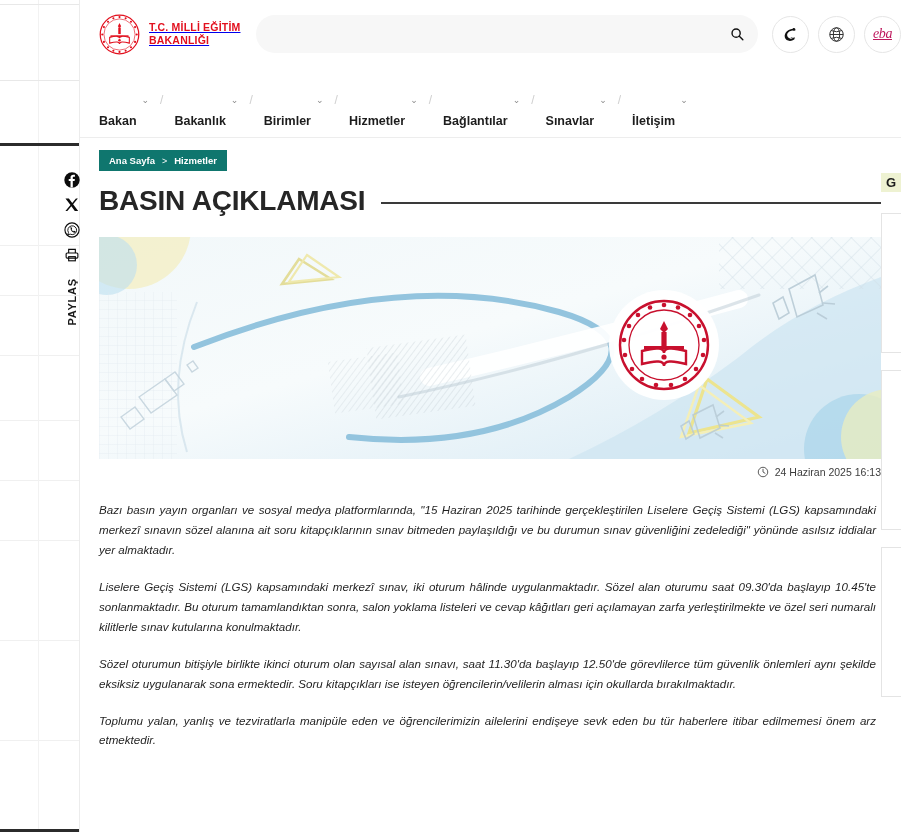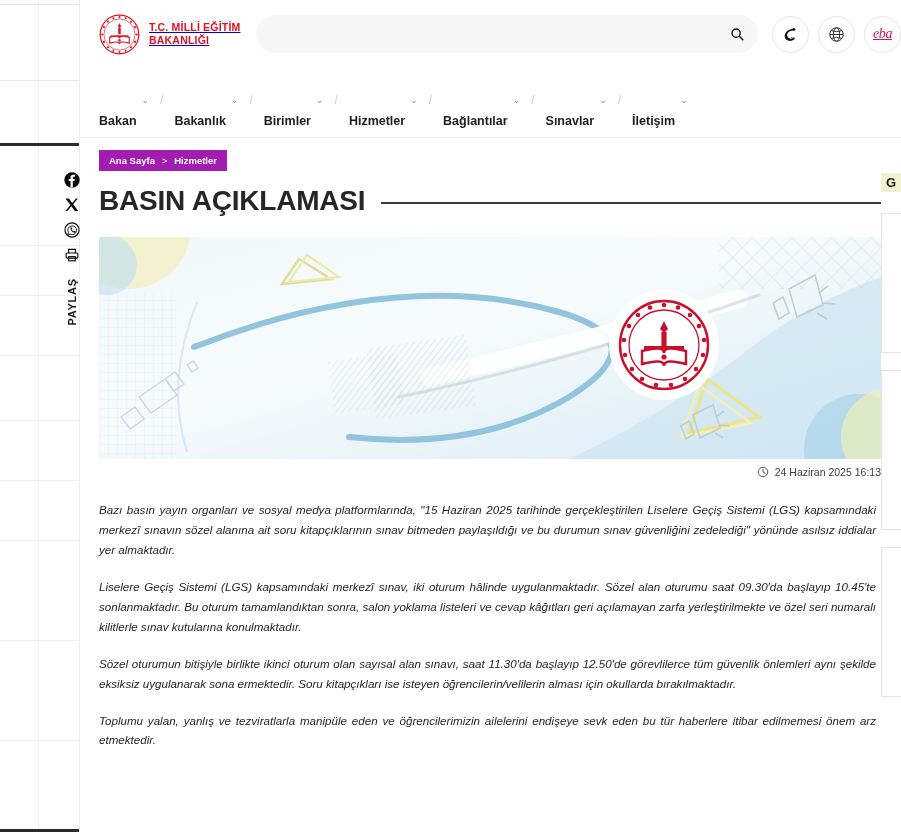--- a/index.html
+++ b/index.html
@@ -80,21 +80,21 @@
   }
   .nav-item { display:flex; align-items:center; cursor:pointer; }
   .nav-label { font-size:12.5px; font-weight:bold; color:#1d1d1d;margin-top:42px; }
   .nav-caret { margin-left:5px; color:#8a8a8a; font-size:9px; line-height:1; }
   .nav-sep { margin:0 11px; color:#cfcfcf; font-size:12px; }
 
   
   .crumb-row { padding:12px 0 0 19px; }
   .crumb {
     display:inline-flex; align-items:center; gap:7px;
-    background:#a21caf; color:#fff;
+    background:#0f766e; color:#fff;
     font-size:9.5px; font-weight:bold;
     padding:5px 10px;
   }
   .crumb a { color:#fff; text-decoration:none; }
   .crumb .sep { font-size:9px; font-weight:normal; }
 
   
   .title-row { display:flex; align-items:center; padding:14px 20px 0 19px; }
   .page-title {
     font-size:28px; font-weight:bold; color:#262626;

